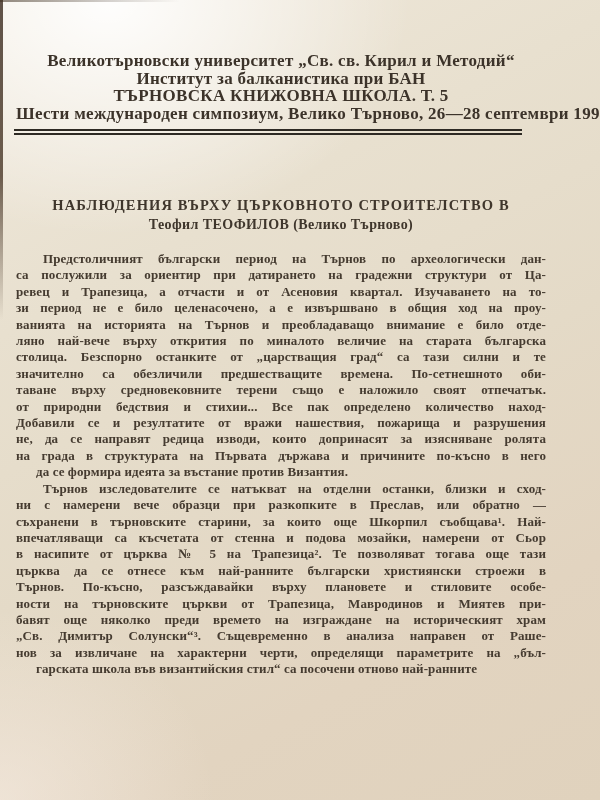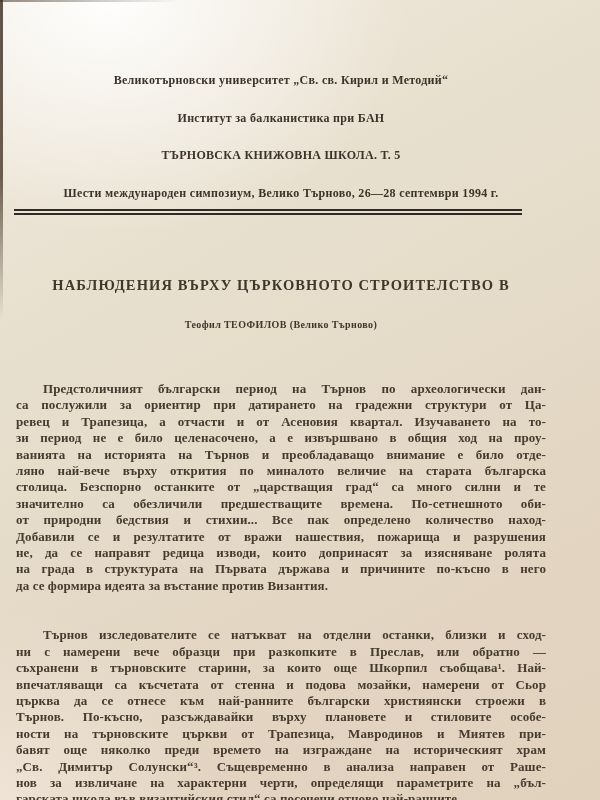--- a/index.html
+++ b/index.html
@@ -37,26 +37,25 @@
     width: 100%;
     height: 2px;
     background: linear-gradient(to right, rgba(60,45,30,0.55), rgba(60,45,30,0) 30%);
   }
   .content {
     position: relative;
     padding: 52px 54px 0 16px;
   }
   .pub-header { text-align: center; color: #3c332a; }
   .pub-header .hline {
-    font-size: 12px;
+    font-size: 17px;
     font-weight: bold;
     line-height: 17.5px;
     letter-spacing: 0.3px;
     white-space: nowrap;
-    margin-top: 20px;
   }
   .rule {
     margin: 7px 4px 0 -2px;
     height: 2px;
     border-top: 2px solid #2e2a24;
     border-bottom: 2px solid #2e2a24;
     width: 508px;
   }
   .title {
     margin: 60px 0 0 0;
@@ -65,44 +64,44 @@
   }
   .title .tline {
     font-size: 14.5px;
     font-weight: bold;
     line-height: 21px;
     letter-spacing: 1.1px;
     white-space: nowrap;
     text-align: center;
   }
   .author {
-    margin-top: 23px;
+    margin-top: 1px;
     text-align: center;
-    font-size: 10px;
+    font-size: 14px;
     font-weight: bold;
     letter-spacing: 0.4px;
     color: #3f362c;
   }
   .bodytext {
     margin-top: 18px;
     width: 530px;
     overflow: hidden;
   }
   .para .line {
     font-size: 13px;
     font-weight: bold;
     line-height: 16.4px;
     letter-spacing: 0.1px;
     white-space: nowrap;
     text-align: justify;
     text-align-last: justify;
     color: #453b30;
   }
-  .para .line:first-child { text-indent: 27px; margin-top: 33px; }
-  .para .line:last-child { text-align-last: left; }
+  .para .line:first-child { text-indent: 27px; }
+  .para .line:last-child { text-align-last: left; margin-left: 20px; }
 </style>
 </head>
 <body>
 
 <div class="page">
   <div class="scan-edge-left"></div>
   <div class="scan-edge-top"></div>
 
   <div class="content">
 
@@ -122,33 +121,35 @@
     <div class="author">Теофил ТЕОФИЛОВ (Велико Търново)</div>
 
     <div class="bodytext">
       <div class="para">
           <div class="line">Предстоличният български период на Търнов по археологически дан-</div>
           <div class="line">са послужили за ориентир при датирането на градежни структури от Ца-</div>
           <div class="line">ревец и Трапезица, а отчасти и от Асеновия квартал. Изучаването на то-</div>
           <div class="line">зи период не е било целенасочено, а е извършвано в общия ход на проу-</div>
           <div class="line">ванията на историята на Търнов и преобладаващо внимание е било отде-</div>
           <div class="line">ляно най-вече върху открития по миналото величие на старата българска</div>
-          <div class="line">столица. Безспорно останките от „царстващия град“ са много силни и те</div>
+          <div class="line">столица. Безспорно останките от „царстващия град“ са тази силни и те</div>
           <div class="line">значително са обезличили предшестващите времена. По-сетнешното оби-</div>
+          <div class="line">таване върху средновековните терени също е наложило своят отпечатък.</div>
           <div class="line">от природни бедствия и стихии... Все пак определено количество наход-</div>
           <div class="line">Добавили се и резултатите от вражи нашествия, пожарища и разрушения</div>
           <div class="line">не, да се направят редица изводи, които допринасят за изясняване ролята</div>
           <div class="line">на града в структурата на Първата държава и причините по-късно в него</div>
           <div class="line">да се формира идеята за въстание против Византия.</div>
         </div>
       <div class="para">
           <div class="line">Търнов изследователите се натъкват на отделни останки, близки и сход-</div>
           <div class="line">ни с намерени вече образци при разкопките в Преслав, или обратно —</div>
           <div class="line">съхранени в търновските старини, за които още Шкорпил съобщава¹. Най-</div>
           <div class="line">впечатляващи са късчетата от стенна и подова мозайки, намерени от Сьор</div>
+          <div class="line">в насипите от църква № 5 на Трапезица². Те позволяват тогава още тази</div>
           <div class="line">църква да се отнесе към най-ранните български християнски строежи в</div>
           <div class="line">Търнов. По-късно, разсъждавайки върху плановете и стиловите особе-</div>
           <div class="line">ности на търновските църкви от Трапезица, Мавродинов и Миятев при-</div>
           <div class="line">бавят още няколко преди времето на изграждане на историческият храм</div>
           <div class="line">„Св. Димитър Солунски“³. Същевременно в анализа направен от Раше-</div>
           <div class="line">нов за извличане на характерни черти, определящи параметрите на „бъл-</div>
           <div class="line">гарската школа във византийския стил“ са посочени отново най-ранните</div>
         </div>
     </div>
 

